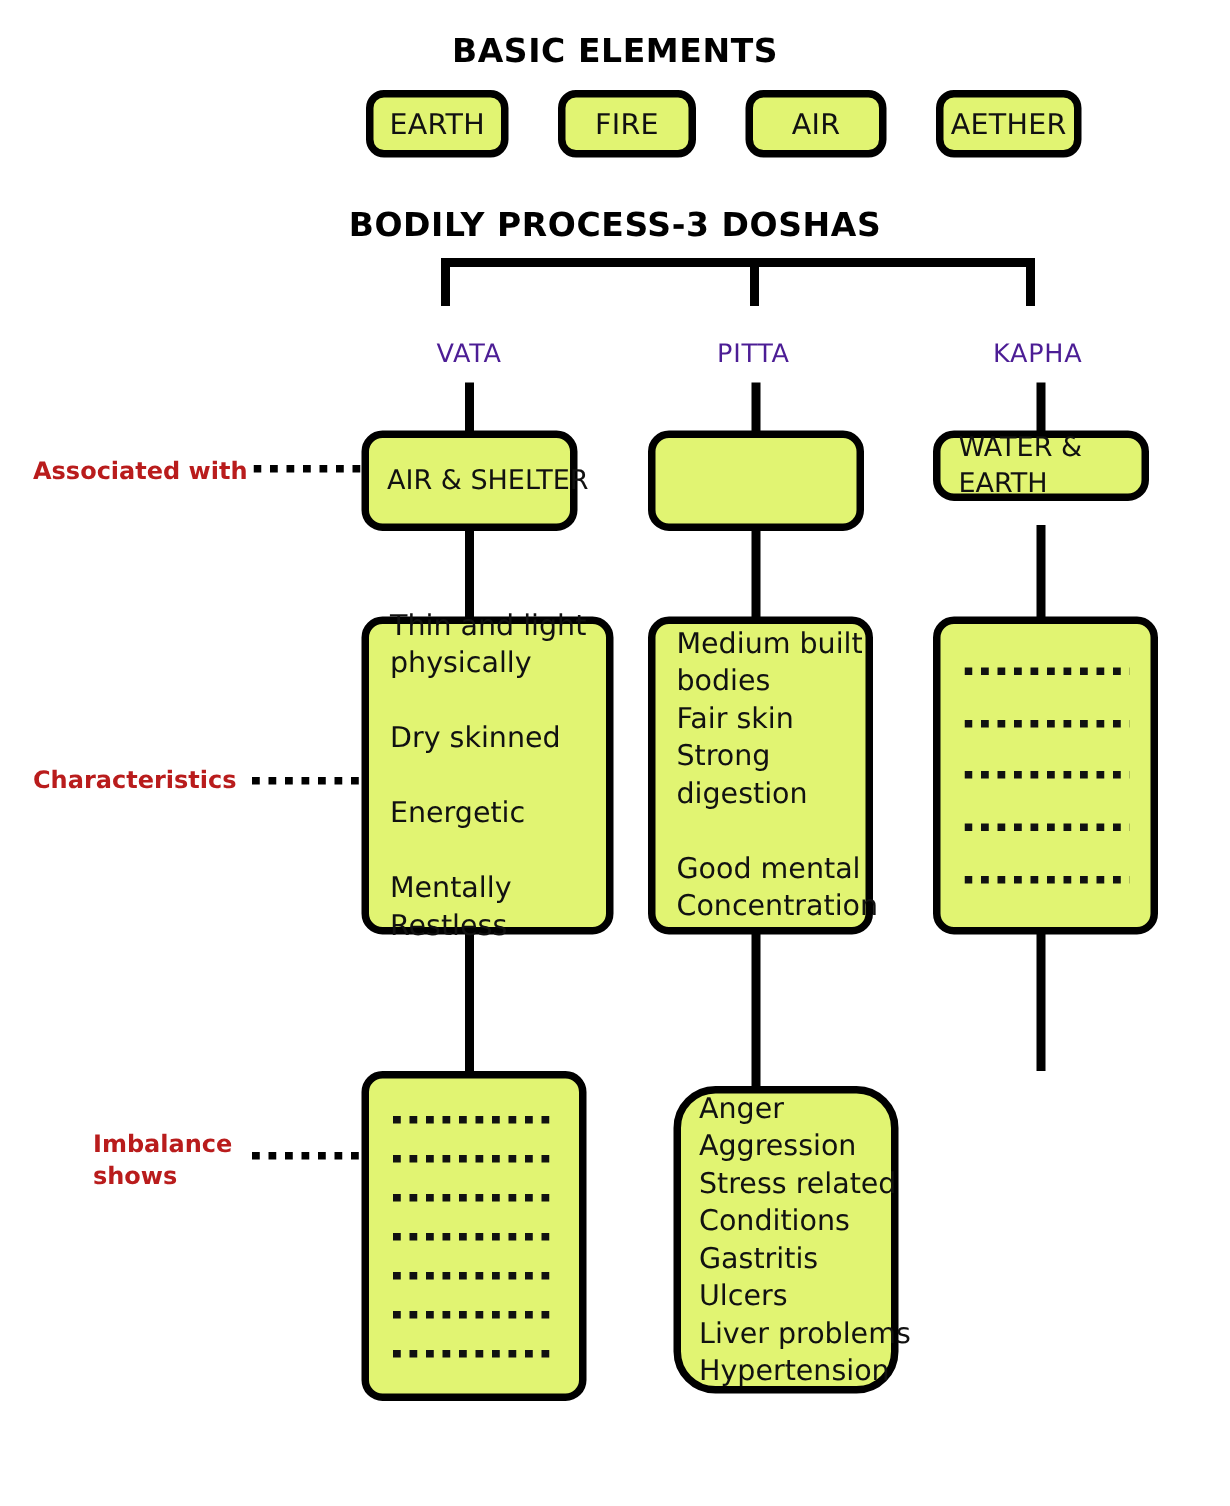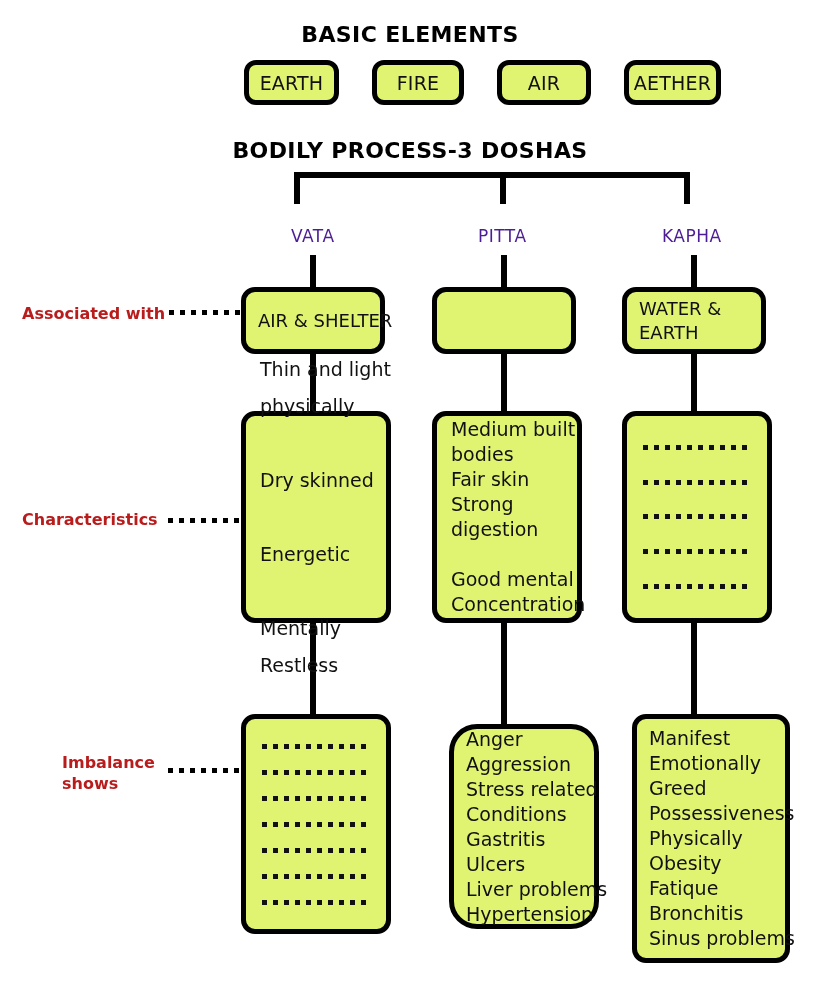--- a/index.html
+++ b/index.html
@@ -191,26 +191,26 @@
   <div class="vline" style="left:691px; top:255px; height:36px;"></div>
   <div class="vline" style="left:691px; top:350px; height:62px;"></div>
   <div class="vline" style="left:691px; top:622px; height:92px;"></div>
 
   <div class="node pad" style="left:241px; top:287px; width:144px; height:67px;">
     <div class="node-line small">AIR &amp; SHELTER</div>
   </div>
 
   <div class="node pad" style="left:432px; top:287px; width:144px; height:67px;"></div>
 
-  <div class="node pad" style="left:622px; top:287px; width:144px; height:67px;">
+  <div class="node pad" style="left:622px; top:287px; width:144px; height:47px;">
     <div class="node-line small">WATER &amp;</div>
     <div class="node-line small">EARTH</div>
   </div>
 
-  <div class="node" style="left:241px; top:411px; width:150px; height:212px; padding:12px 14px;gap:12px;">
+  <div class="node" style="left:241px; top:411px; width:168px; height:212px; padding:12px 14px;">
     <div class="node-line">Thin and light</div>
     <div class="node-line">physically</div>
     <div class="node-line">&nbsp;</div>
     <div class="node-line">Dry skinned</div>
     <div class="node-line">&nbsp;</div>
     <div class="node-line">Energetic</div>
     <div class="node-line">&nbsp;</div>
     <div class="node-line">Mentally</div>
     <div class="node-line">Restless</div>
   </div>
@@ -252,25 +252,14 @@
     <div class="node-line">Anger</div>
     <div class="node-line">Aggression</div>
     <div class="node-line">Stress related</div>
     <div class="node-line">Conditions</div>
     <div class="node-line">Gastritis</div>
     <div class="node-line">Ulcers</div>
     <div class="node-line">Liver problems</div>
     <div class="node-line">Hypertension</div>
   </div>
 
-  <div class="node" style="left:632px; top:714px; width:158px; height:249px; padding:10px 12px;">
-    <div class="node-line">Manifest</div>
-    <div class="node-line">Emotionally</div>
-    <div class="node-line">Greed</div>
-    <div class="node-line">Possessiveness</div>
-    <div class="node-line">Physically</div>
-    <div class="node-line">Obesity</div>
-    <div class="node-line">Fatique</div>
-    <div class="node-line">Bronchitis</div>
-    <div class="node-line">Sinus problems</div>
-  </div>
 
 </div>
 
 </body></html>

